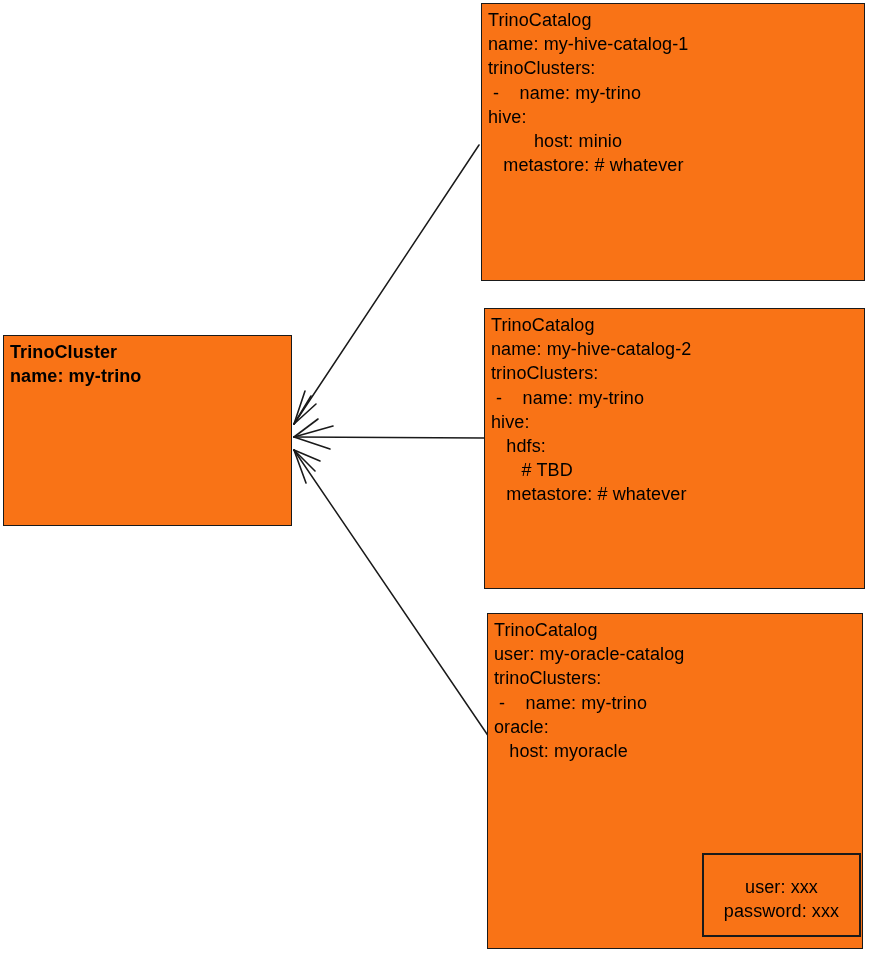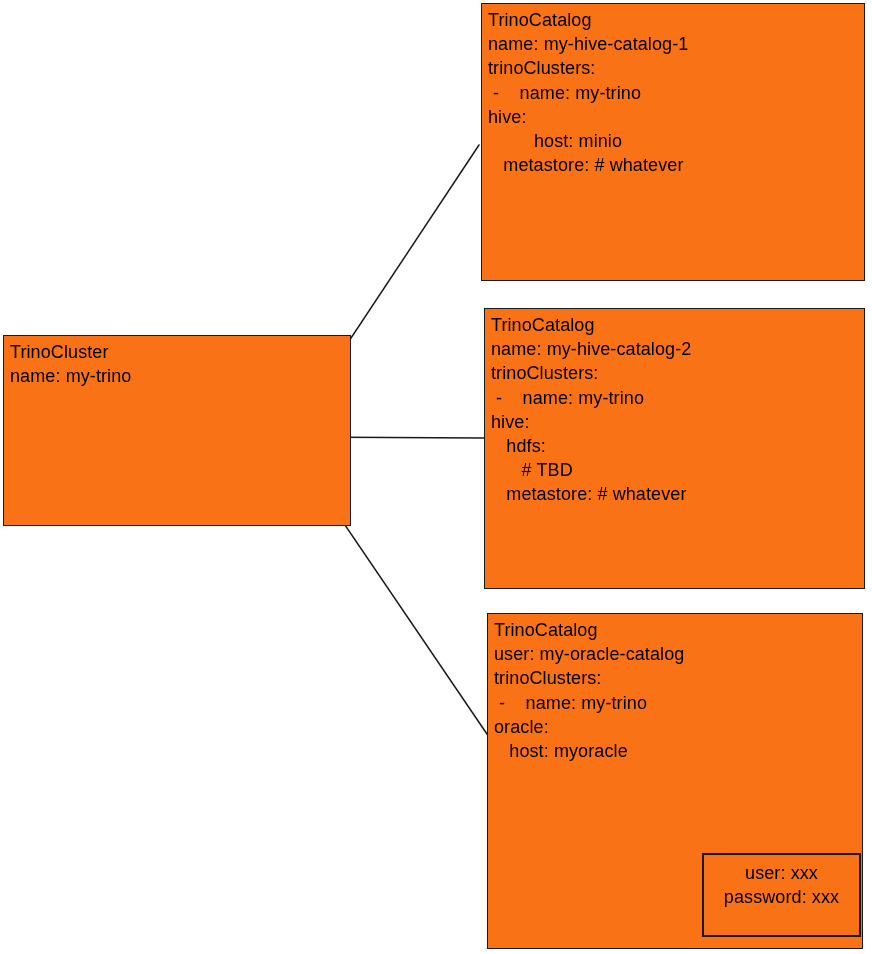--- a/index.html
+++ b/index.html
@@ -37,22 +37,23 @@
     font-size: 18px;
     line-height: 24.2px;
     color: #000000;
     white-space: pre;
     letter-spacing: 0.1px;
   }
   
   #node-trinocluster {
     left: 3px;
     top: 335px;
-    width: 348px;
+    width: 289px;
     height: 191px;
+    font-weight: bold;
   }
   
   #node-catalog-hive-1 {
     left: 481px;
     top: 3px;
     width: 384px;
     height: 278px;
   }
   
   #node-catalog-hive-2 {
@@ -70,21 +71,21 @@
   }
   
   #node-secret {
     left: 702px;
     top: 853px;
     width: 159px;
     height: 84px;
     border-width: 2px;
   }
   #node-secret .node-body {
-    padding: 6px 0 0 0;
+    padding: 20px 0 0 0;
     text-align: center;
   }
   #node-secret .yaml-line {
     text-align: center;
   }
 </style>
 </head>
 <body>
 
 <div id="canvas">

